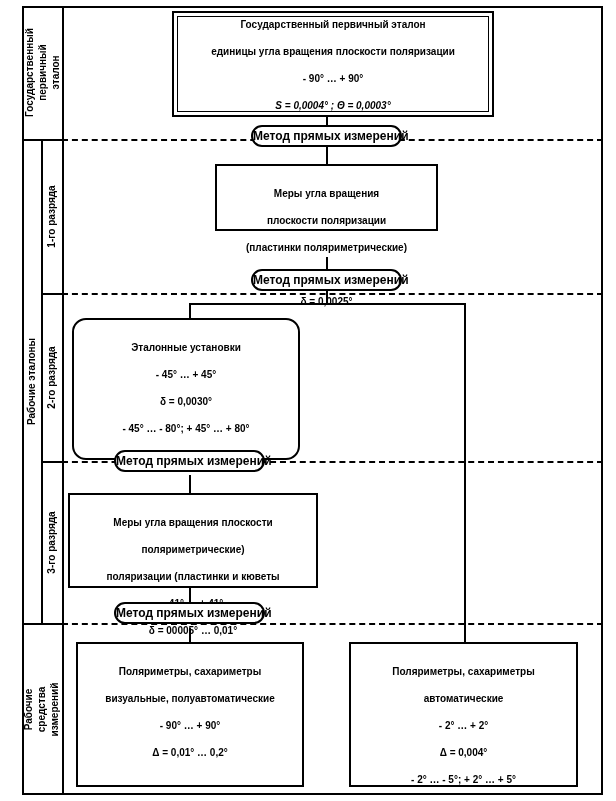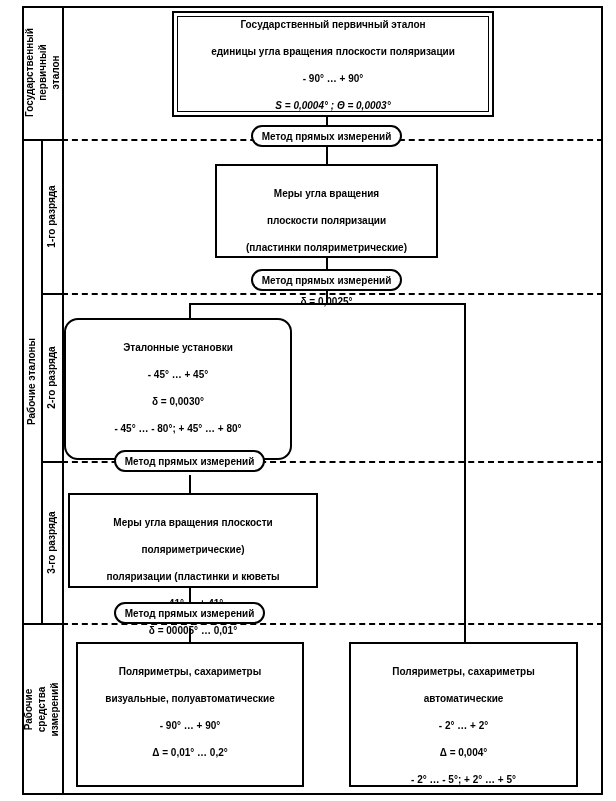--- a/index.html
+++ b/index.html
@@ -51,22 +51,22 @@
   }
   .box-text .ln{display:block;}
   .ital{font-style:italic;text-align:center;}
   
   .oval{
     position:absolute;
     box-sizing:border-box;
     border:2px solid #000;
     border-radius:999px;
     background:#fff;
-    display:flex;align-items:center;justify-content:center;
-    font-size:10px;
+    display:flex;align-items:center;
+    font-size:12px;
     font-weight:bold;
     color:#000;
     z-index:6;
     white-space:nowrap;
   }
   
   .vlabel{
     position:absolute;
     display:flex;
     align-items:center;
@@ -160,35 +160,35 @@
         <span class="ln">- 90° … + 90°</span>
         <span class="ln ital">S = 0,0004° ; Θ = 0,0003°</span>
       </div>
     </div>
   </div>
 
   <div class="oval" style="left:251px;top:125px;width:151px;height:22px;">
     <span>Метод прямых измерений</span>
   </div>
 
-  <div class="box" style="left:215px;top:164px;width:223px;height:94px;justify-content:center;">
+  <div class="box" style="left:215px;top:164px;width:223px;height:67px;justify-content:center;">
     <div class="box-text">
       <span class="ln">Меры угла вращения</span>
       <span class="ln">плоскости поляризации</span>
       <span class="ln">(пластинки поляриметрические)</span>
       <span class="ln">- 80° … + 80°</span>
       <span class="ln">δ = 0,0025°</span>
     </div>
   </div>
 
   <div class="oval" style="left:251px;top:269px;width:151px;height:22px;">
     <span>Метод прямых измерений</span>
   </div>
 
-  <div class="box" style="left:64px;top:318px;width:228px;height:142px;border-radius:14px;">
+  <div class="box" style="left:72px;top:318px;width:228px;height:142px;border-radius:14px;">
     <div class="box-text">
       <span class="ln">Эталонные установки</span>
       <span class="ln">- 45° … + 45°</span>
       <span class="ln">δ = 0,0030°</span>
       <span class="ln">- 45° … - 80°; + 45° … + 80°</span>
       <span class="ln">δ = 0,0037°</span>
     </div>
   </div>
 
   <div class="oval" style="left:114px;top:450px;width:151px;height:22px;">

